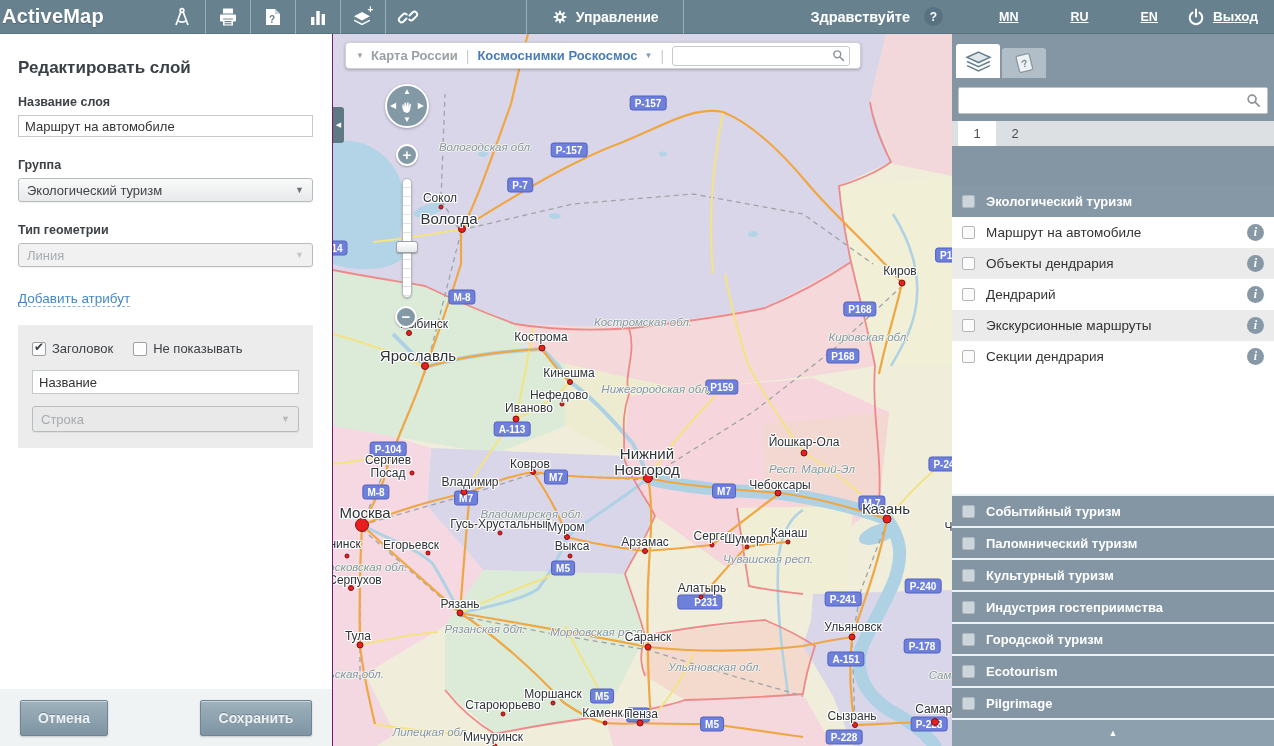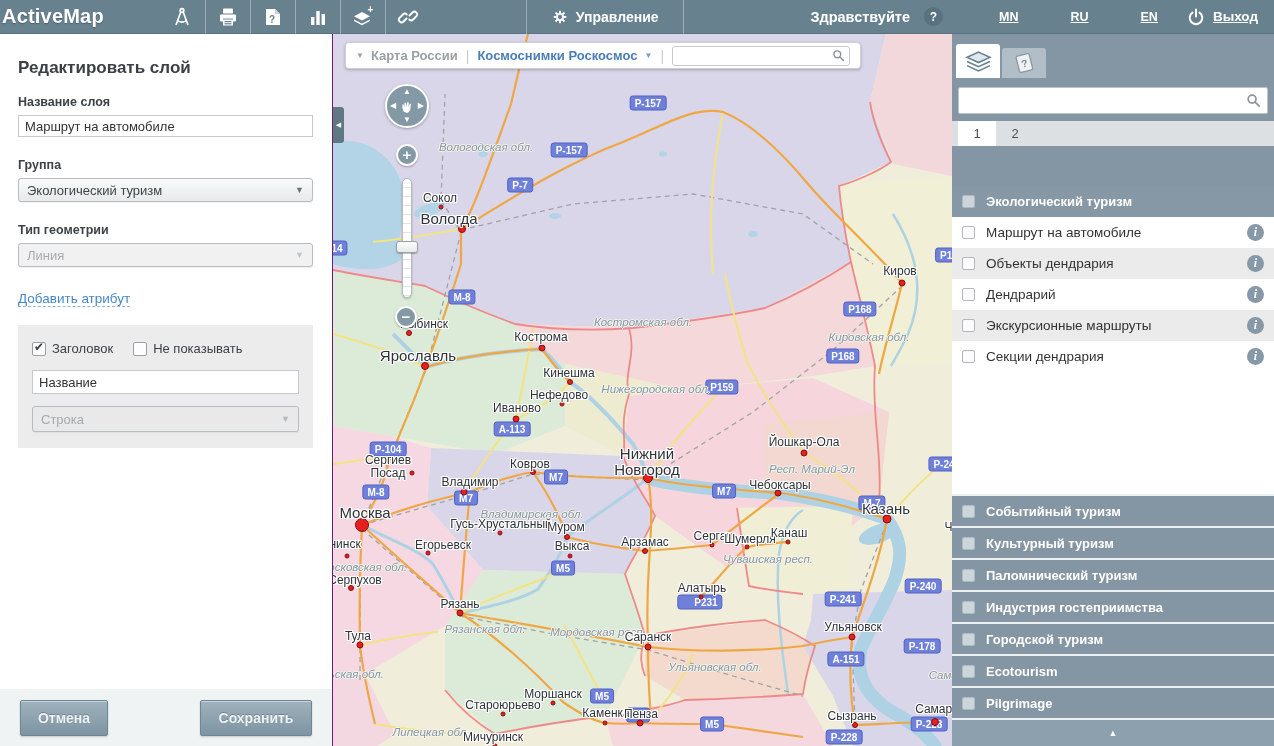--- a/index.html
+++ b/index.html
@@ -414,21 +414,21 @@
       <span class="city" style="left: 91px; top: 290px;">Рыбинск</span>
       <span class="dot" style="left: 92px; top: 332px; width: 8px; height: 8px;"></span>
       <span class="city big" style="left: 85px; top: 321px;">Ярославль</span>
       <span class="dot" style="left: 209px; top: 314px; width: 7px; height: 7px;"></span>
       <span class="city" style="left: 208px; top: 303px;">Кострома</span>
       <span class="dot" style="left: 237px; top: 348px; width: 6px; height: 6px;"></span>
       <span class="city" style="left: 236px; top: 339px;">Кинешма</span>
       <span class="dot" style="left: 229px; top: 370px; width: 5px; height: 5px;"></span>
       <span class="city" style="left: 226px; top: 361px;">Нефедово</span>
       <span class="dot" style="left: 183px; top: 385px; width: 7px; height: 7px;"></span>
-      <span class="city" style="left: 184px; top: 374px;">Иваново</span>
+      <span class="city" style="left: 196px; top: 374px;">Иваново</span>
       <span class="dot" style="left: 471px; top: 419px; width: 7px; height: 7px;"></span>
       <span class="city" style="left: 471px; top: 408px;">Йошкар-Ола</span>
       <span class="dot" style="left: 315px; top: 444px; width: 10px; height: 10px;"></span>
       <span class="city big wrap" style="left: 314px; top: 428px;">Нижний Новгород</span>
       <span class="dot" style="left: 445px; top: 459px; width: 7px; height: 7px;"></span>
       <span class="city" style="left: 447px; top: 451px;">Чебоксары</span>
       <span class="dot" style="left: 554px; top: 485px; width: 9px; height: 9px;"></span>
       <span class="city big" style="left: 553px; top: 474px;">Казань</span>
       <span class="dot" style="left: 379px; top: 511px; width: 5px; height: 5px;"></span>
       <span class="city" style="left: 380px; top: 502px;">Сергач</span>
@@ -439,21 +439,21 @@
       <span class="city" style="left: 641px; top: 493px;">Чистополь</span>
       <span class="dot" style="left: 131px; top: 458px; width: 7px; height: 7px;"></span>
       <span class="city" style="left: 137px; top: 448px;">Владимир</span>
       <span class="dot" style="left: 200px; top: 438px; width: 6px; height: 6px;"></span>
       <span class="city" style="left: 197px; top: 430px;">Ковров</span>
       <span class="dot" style="left: 79px; top: 439px; width: 5px; height: 5px;"></span>
       <span class="city wrap" style="left: 55px; top: 433px;">Сергиев Посад</span>
       <span class="dot" style="left: 29px; top: 491px; width: 14px; height: 14px;"></span>
       <span class="city big" style="left: 32px; top: 478px;">Москва</span>
       <span class="dot" style="left: 95px; top: 519px; width: 5px; height: 5px;"></span>
-      <span class="city" style="left: 110px; top: 511px;">Егорьевск</span>
+      <span class="city" style="left: 78px; top: 511px;">Егорьевск</span>
       <span class="dot" style="left: 14px; top: 522px; width: 5px; height: 5px;"></span>
       <span class="city" style="left: 4px; top: 510px;">Обнинск</span>
       <span class="dot" style="left: 18px; top: 554px; width: 6px; height: 6px;"></span>
       <span class="city" style="left: 22px; top: 546px;">Серпухов</span>
       <span class="dot" style="left: 27px; top: 611px; width: 7px; height: 7px;"></span>
       <span class="city" style="left: 25px; top: 602px;">Тула</span>
       <span class="dot" style="left: 127px; top: 579px; width: 7px; height: 7px;"></span>
       <span class="city" style="left: 127px; top: 570px;">Рязань</span>
       <span class="dot" style="left: 167px; top: 499px; width: 5px; height: 5px;"></span>
       <span class="city" style="left: 168px; top: 490px;">Гусь-Хрустальный</span>
@@ -587,25 +587,25 @@
         <span class="llabel">Секции дендрария</span>
         <span class="info-ic">i</span>
       </div>
       <div class="rp-filler"></div>
       <div class="grp-header collapsed">
         <span class="cbg"></span>
         <span class="glabel">Событийный туризм</span>
       </div>
       <div class="grp-header collapsed">
         <span class="cbg"></span>
+        <span class="glabel">Паломнический туризм</span>
+      </div>
+      <div class="grp-header collapsed">
+        <span class="cbg"></span>
         <span class="glabel">Культурный туризм</span>
-      </div>
-      <div class="grp-header collapsed">
-        <span class="cbg"></span>
-        <span class="glabel">Паломнический туризм</span>
       </div>
       <div class="grp-header collapsed">
         <span class="cbg"></span>
         <span class="glabel">Индустрия гостеприимства</span>
       </div>
       <div class="grp-header collapsed">
         <span class="cbg"></span>
         <span class="glabel">Городской туризм</span>
       </div>
       <div class="grp-header collapsed">

